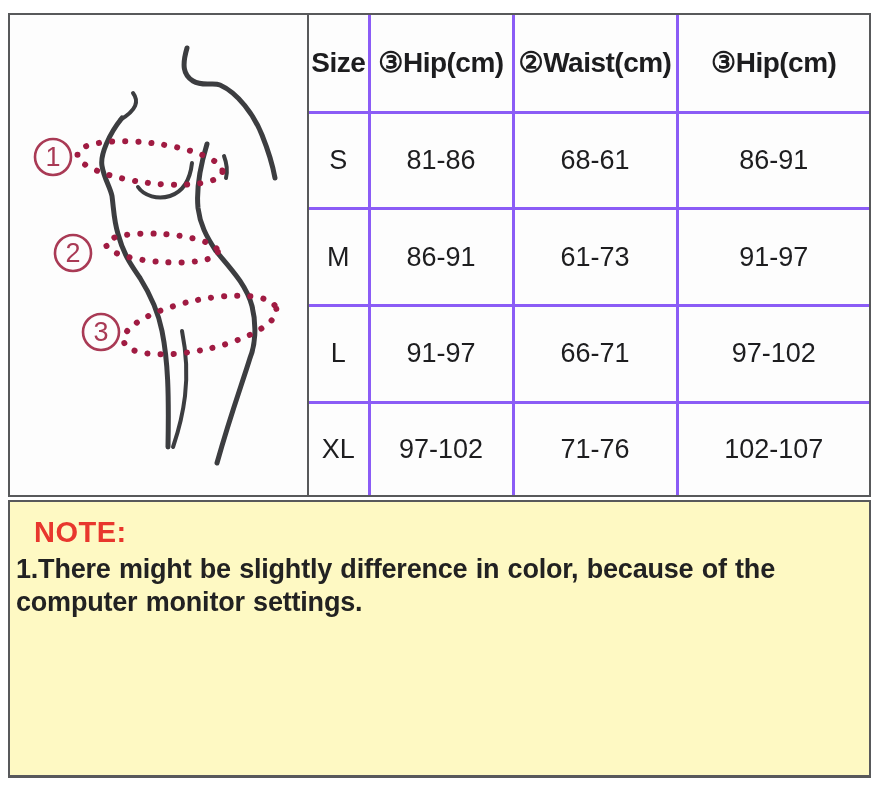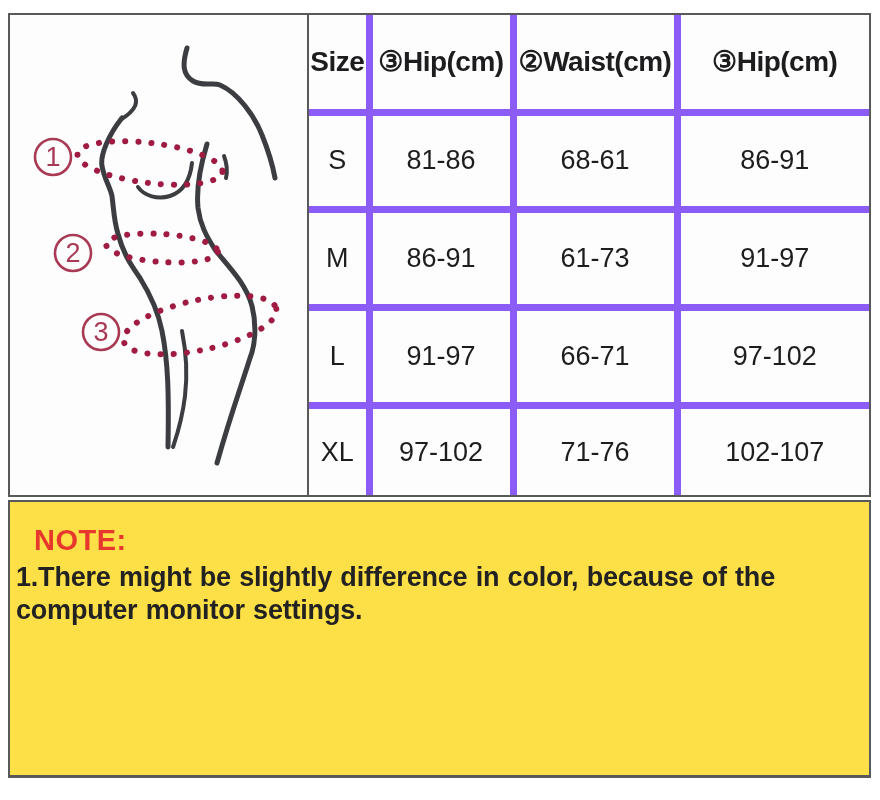--- a/index.html
+++ b/index.html
@@ -16,31 +16,31 @@
     width:299px; flex:0 0 299px; border-right:2px solid #58595b; box-sizing:border-box;
     position:relative; background:#fdfdfd;
   }
   .figure-panel svg { display:block; width:100%; height:100%; }
   .size-table-wrap { flex:1 1 auto; }
   table.size-table {
     width:100%; height:100%; border-collapse:collapse; border-style:hidden;
     table-layout:fixed;
   }
   table.size-table th, table.size-table td {
-    border:7px solid #8b5cf6; text-align:center; vertical-align:middle;
+    border:3px solid #8b5cf6; text-align:center; vertical-align:middle;
     color:#1d1d1f; background:#fdfdfd;
   }
   table.size-table th { font-size:28px; font-weight:bold; letter-spacing:-0.5px; }
   table.size-table td { font-size:27px; font-weight:normal; }
   tr.header-row { height:97px; }
   
   .note-box {
     position:absolute; left:8px; top:500px; width:863px; height:278px;
     border:2px solid #58595b; border-bottom-width:3px; box-sizing:border-box;
-    background:#fde047; padding:20px 4px 0 6px; overflow:hidden;
+    background:#fef9c3; padding:12px 4px 0 6px; overflow:hidden;
   }
   .note-title {
     color:#e8372d; font-size:29px; font-weight:bold; margin:2px 0 4px 18px;
     letter-spacing:0.5px;
   }
   .note-item {
     font-size:27px; line-height:33px; color:#222222; letter-spacing:-0.2px;
     margin:0; word-spacing:1px;font-weight:bold;
   }
 </style>

